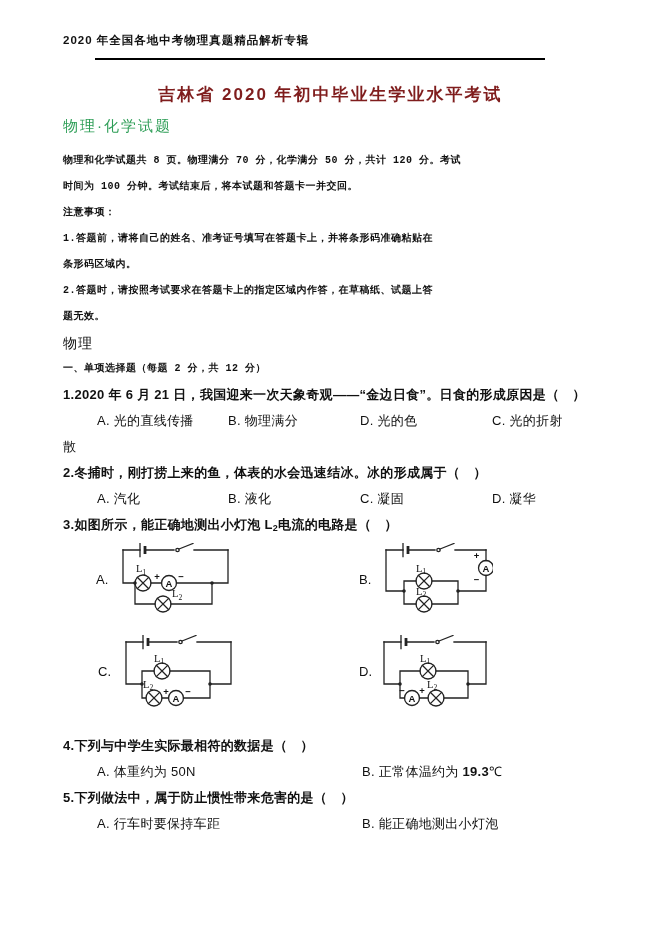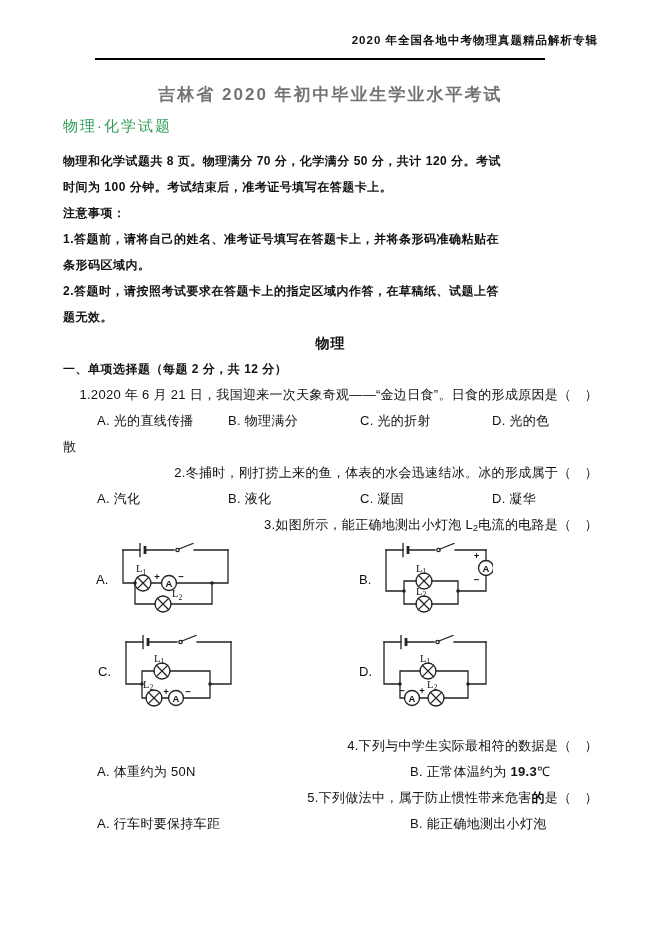--- a/index.html
+++ b/index.html
@@ -1,28 +1,28 @@
 <!DOCTYPE html>
 <html><head>
 <meta charset="utf-8">
 <style>
   html,body{margin:0;padding:0;background:#ffffff;}
   body{width:661px;height:935px;font-family:"Liberation Sans",sans-serif;color:#111;overflow:hidden;}
   .page{position:relative;width:661px;height:935px;background:#fff;overflow:hidden;}
   .content{padding:0 63px;}
-  .doc-header{margin-top:32px;text-align:right;font-size:11.5px;font-weight:bold;line-height:16px;letter-spacing:1px;}
+  .doc-header{margin-top:32px;text-align:left;font-size:11.5px;font-weight:bold;line-height:16px;letter-spacing:1px;}
   .header-rule{border:none;border-top:2px solid #000;margin:10px 53px 0 32px;}
   .exam-title{margin-top:24px;text-align:center;font-size:17px;font-weight:bold;line-height:22px;letter-spacing:2px;}
   .exam-subtitle{margin-top:10px;font-size:15px;font-weight:normal;line-height:20px;letter-spacing:2px;}
-  .bpara{font-size:12px;font-weight:bold;line-height:26px;letter-spacing:0.5px;white-space:nowrap;}
+  .bpara{font-size:10px;font-weight:bold;line-height:26px;letter-spacing:0.5px;white-space:nowrap;font-family:Liberation Mono, monospace;}
   .intro{margin-top:12px;}
-  .center-bold{text-align:center;font-size:14px;font-weight:bold;line-height:26px;letter-spacing:1px;}
-  .q{font-size:13px;font-weight:normal;line-height:26px;letter-spacing:0.3px;white-space:nowrap;text-align:right;}
+  .center-bold{font-size:14px;font-weight:normal;line-height:26px;letter-spacing:1px;}
+  .q{font-size:13px;font-weight:bold;line-height:26px;letter-spacing:0.3px;white-space:nowrap;}
   .opts4{display:grid;grid-template-columns:131px 132px 132px auto;padding-left:34px;font-size:13px;line-height:26px;letter-spacing:0.3px;}
-  .opts2{display:grid;grid-template-columns:265px auto;padding-left:34px;font-size:13px;line-height:26px;letter-spacing:0.3px;gap:48px;}
+  .opts2{display:grid;grid-template-columns:265px auto;padding-left:34px;font-size:13px;line-height:26px;letter-spacing:0.3px;}
   .overflow-line{font-size:13px;line-height:26px;}
   sub.lsub{font-size:9px;vertical-align:-2px;}
   .circuits{position:relative;width:535px;height:192px;}
   .circuit-label{position:absolute;font-size:13px;line-height:26px;}
   .csvg{position:absolute;}
   .w{stroke:#222;stroke-width:1.3;fill:none;stroke-linecap:square;}
   .wt{stroke:#222;stroke-width:2.8;fill:none;}
   .dot{fill:#222;stroke:none;}
   .ct{stroke:none;fill:#111;font-family:"Liberation Serif",serif;font-size:10.5px;}
   .cs{stroke:none;fill:#111;font-family:"Liberation Serif",serif;font-size:7.5px;}
@@ -31,43 +31,43 @@
 </style>
 </head>
 <body>
 
 <div class="page">
   <div class="content">
 
     <div class="doc-header">2020 年全国各地中考物理真题精品解析专辑</div>
     <hr class="header-rule">
 
-    <div class="exam-title" style="color:#737373">吉林省 2020 年初中毕业生学业水平考试</div>
+    <div class="exam-title" style="color:#7f1d1d">吉林省 2020 年初中毕业生学业水平考试</div>
     <div class="exam-subtitle" style="color:#2e9e57">物理·化学试题</div>
 
     <div class="intro">
       <div class="bpara">物理和化学试题共 8 页。物理满分 70 分，化学满分 50 分，共计 120 分。考试</div>
-      <div class="bpara">时间为 100 分钟。考试结束后，准考证号填写在答题卡上。</div>
+      <div class="bpara">时间为 100 分钟。考试结束后，将本试题和答题卡一并交回。</div>
     </div>
 
     <div class="bpara">注意事项：</div>
     <div class="bpara">1.答题前，请将自己的姓名、准考证号填写在答题卡上，并将条形码准确粘贴在</div>
     <div class="bpara">条形码区域内。</div>
     <div class="bpara">2.答题时，请按照考试要求在答题卡上的指定区域内作答，在草稿纸、试题上答</div>
     <div class="bpara">题无效。</div>
 
     <div class="center-bold">物理</div>
     <div class="bpara">一、单项选择题（每题 2 分，共 12 分）</div>
 
     <div class="q">1.2020 年 6 月 21 日，我国迎来一次天象奇观——“金边日食”。日食的形成原因是（　）</div>
     <div class="opts4">
       <span>A. 光的直线传播</span>
       <span>B. 物理满分</span>
+      <span>D. 光的色</span>
       <span>C. 光的折射</span>
-      <span>D. 光的色</span>
     </div>
     <div class="overflow-line">散</div>
 
     <div class="q">2.冬捕时，刚打捞上来的鱼，体表的水会迅速结冰。冰的形成属于（　）</div>
     <div class="opts4">
       <span>A. 汽化</span>
       <span>B. 液化</span>
       <span>C. 凝固</span>
       <span>D. 凝华</span>
     </div>

